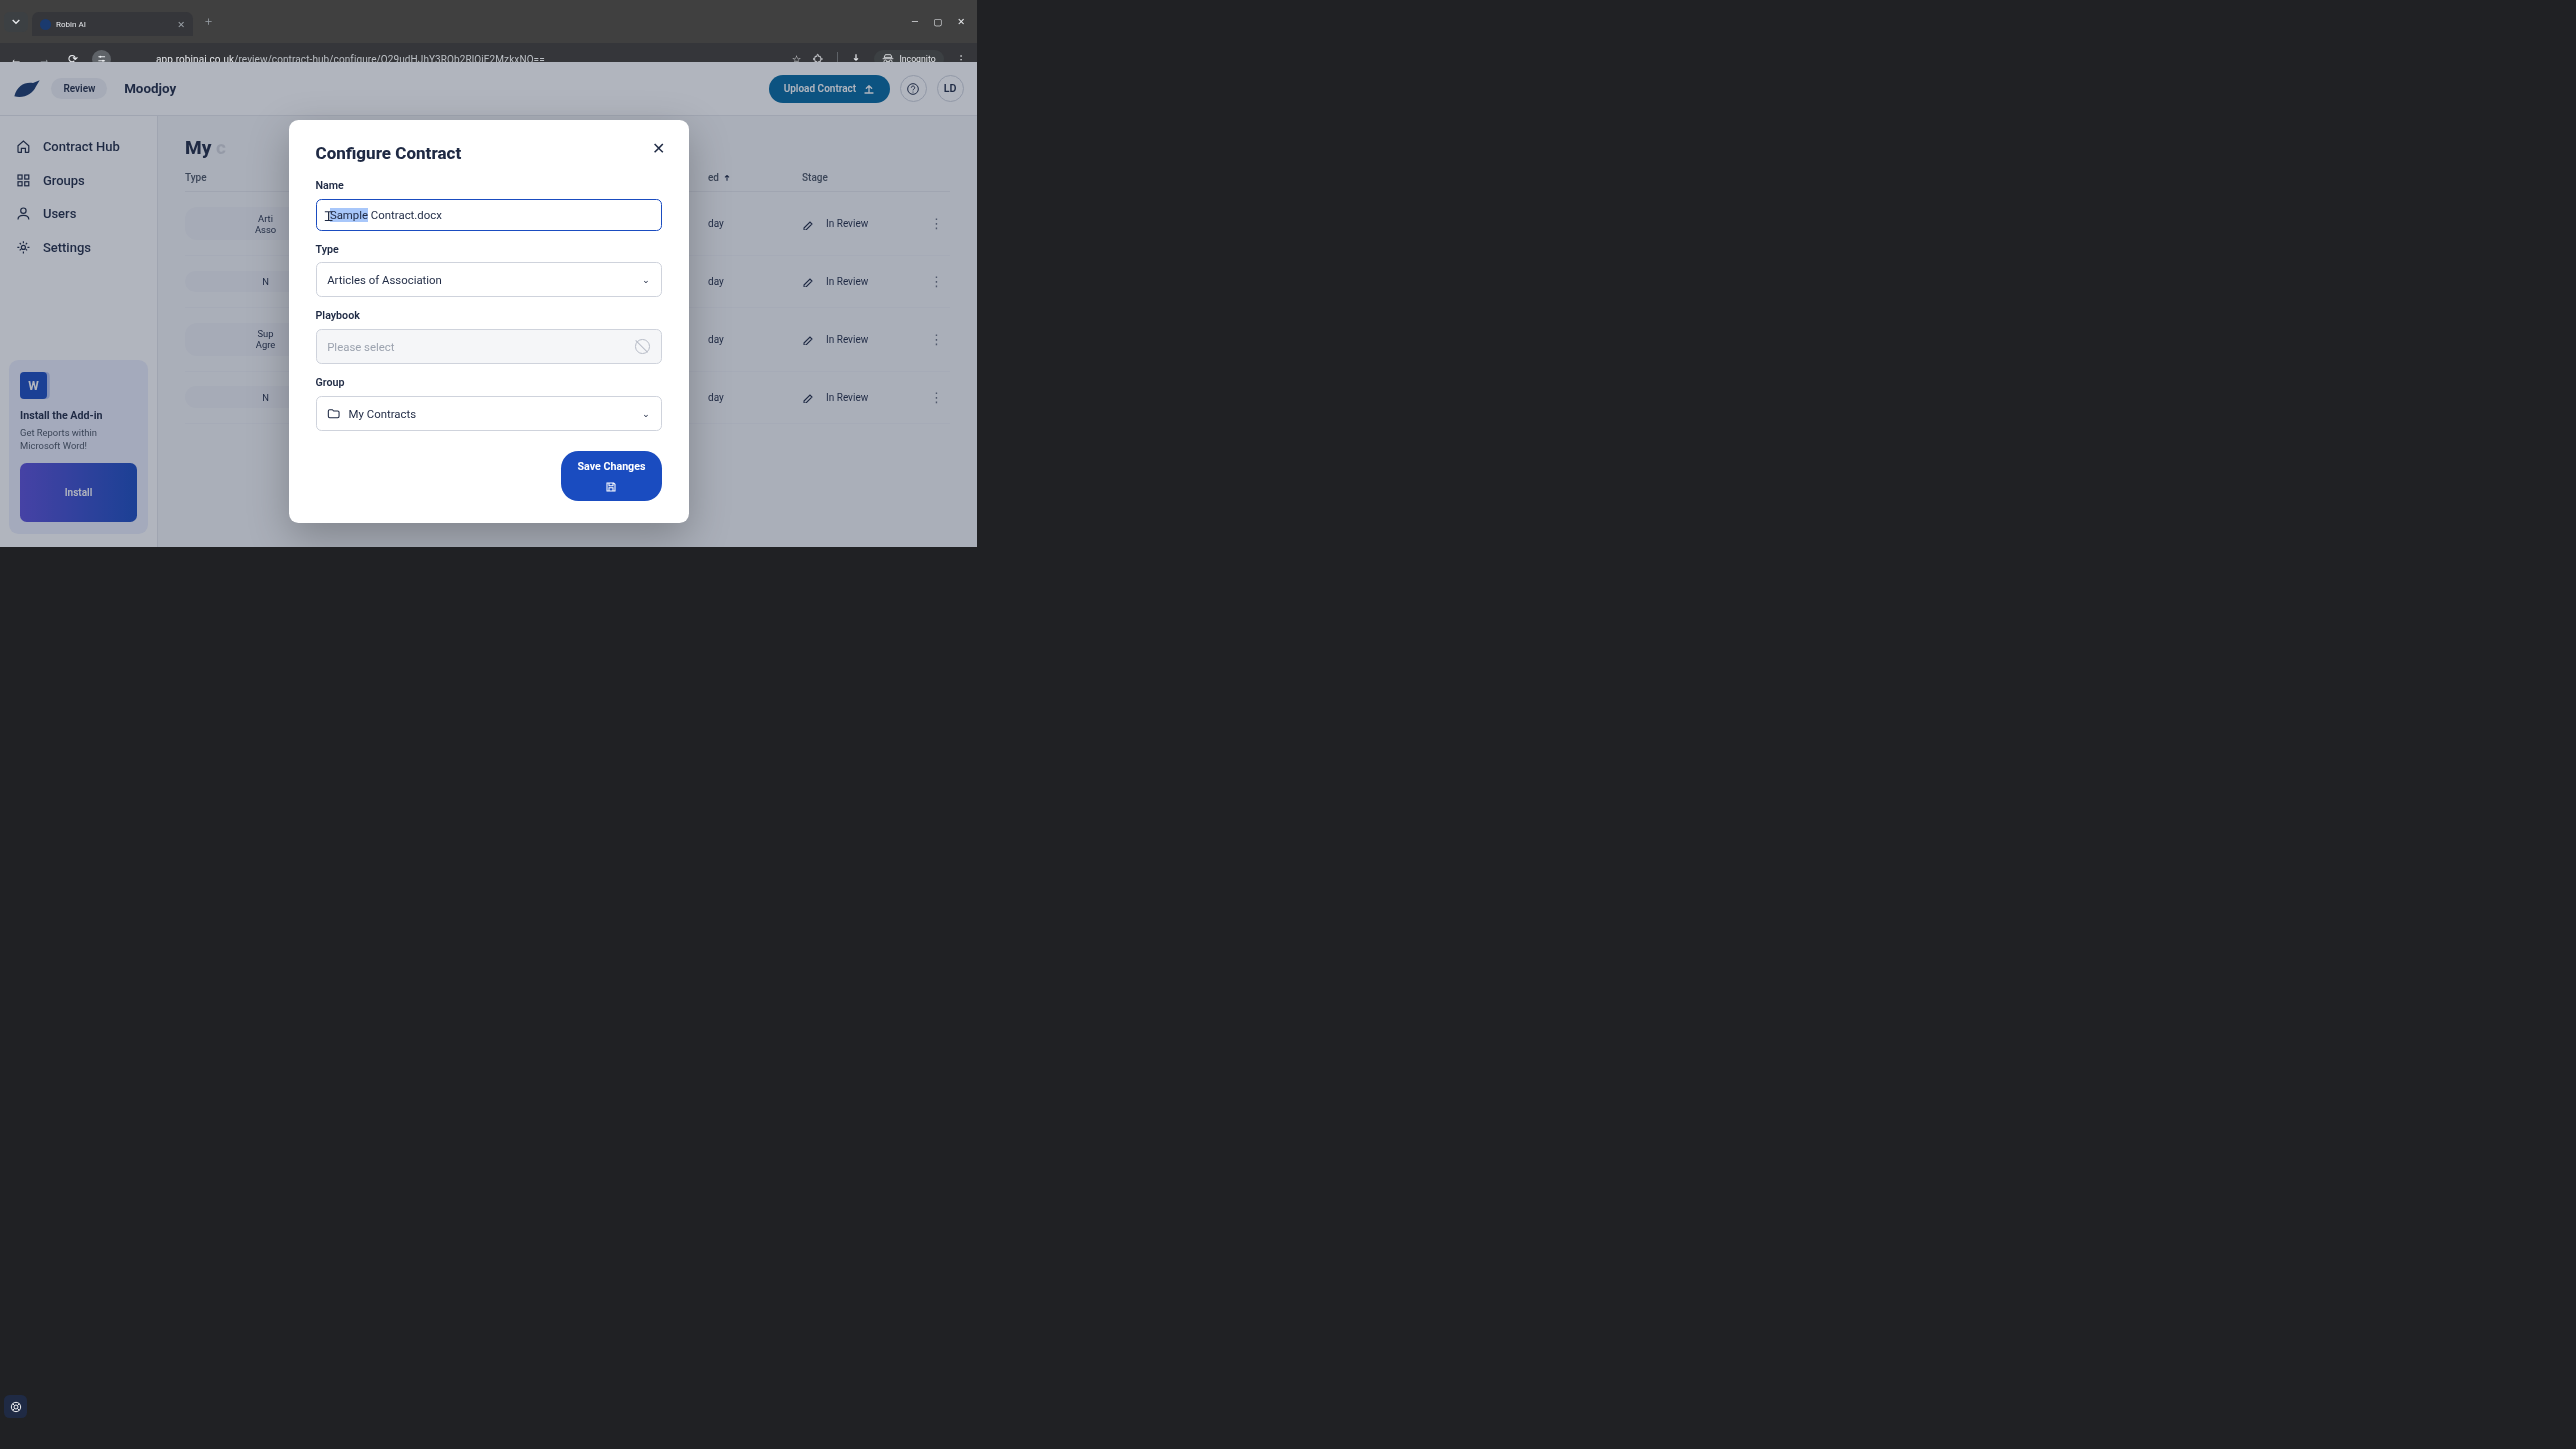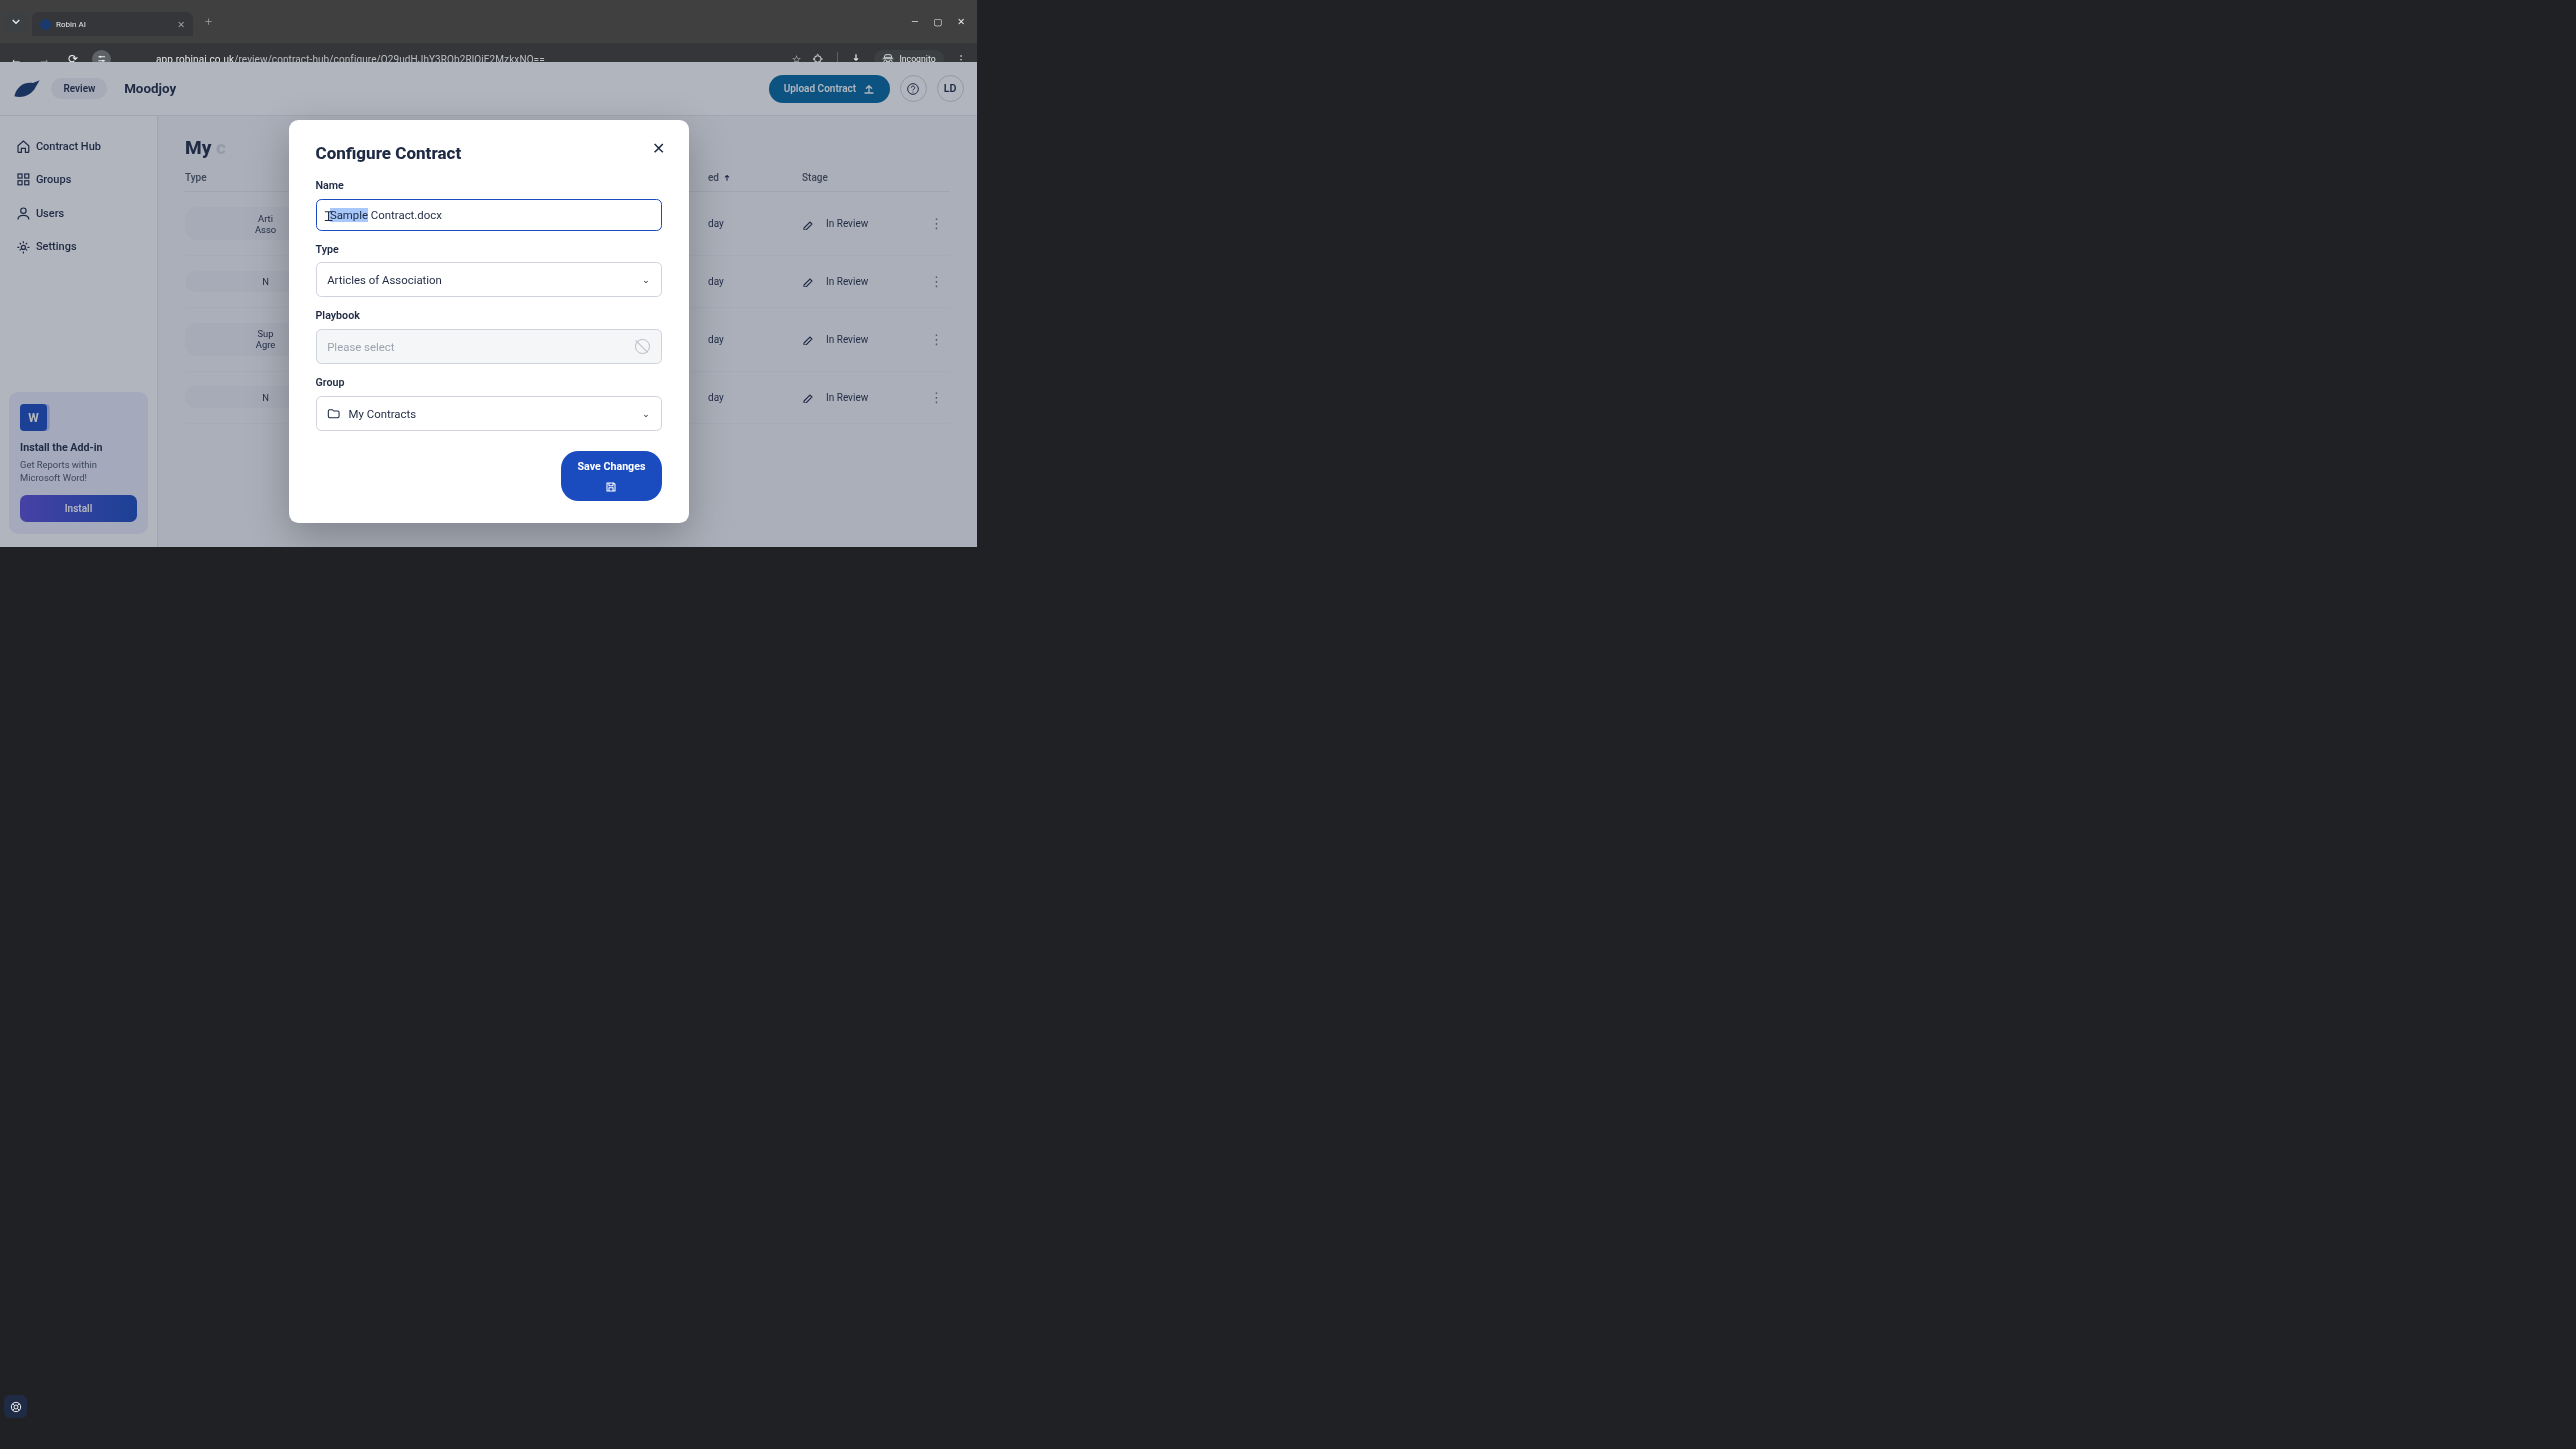--- a/index.html
+++ b/index.html
@@ -35,28 +35,28 @@
 .app-header { height: 54px; background: #fff; border-bottom: 0.7px solid #e5e7eb; display: flex; align-items: center; padding: 0 13.4px; gap: 10px; }
 .logo { width: 28px; height: 20px; }
 .review-pill { background: #eef0f4; padding: 5.4px 12px; border-radius: 13.4px; font-weight: 600; color: #1f2a44; font-size: 10px; }
 .workspace-name { font-size: 13.4px; font-weight: 700; color: #1f2a44; margin-left: 6.7px; }
 .app-header-spacer { flex: 1; }
 .upload-btn { background: #0369a1; color: #fff; padding: 8px 14.8px; border-radius: 17.4px; font-weight: 600; font-size: 10px; display: flex; align-items: center; gap: 6.7px; cursor: pointer; }
 .circle-btn { width: 27px; height: 27px; border: 1px solid #cfd3dc; border-radius: 50%; display: flex; align-items: center; justify-content: center; color: #1f2a44; font-weight: 600; cursor: pointer; }
 
 .app-body { display: flex; height: calc(100% - 54px); }
 .sidebar { width: 158px; background: #fff; border-right: 0.7px solid #e5e7eb; padding: 13.4px 9.4px; display: flex; flex-direction: column; }
-.side-item { display: flex; align-items: center; gap: 5px; padding: 9.4px 6.7px; color: #1f2a44; font-size: 11px; font-weight: 500; border-radius: 6.7px; cursor: pointer; text-align: center; }
+.side-item { display: flex; align-items: center; gap: 12px; padding: 9.4px 6.7px; color: #1f2a44; font-size: 13px; font-weight: 500; border-radius: 6.7px; cursor: pointer; text-align: center; }
 .side-icon { width: 14.8px; height: 14.8px; display:flex; align-items:center; justify-content:center; }
 .sidebar-spacer { flex: 1; }
 .addin-card { background: #ebeefc; border-radius: 9.4px; padding: 12px 10.7px; }
 .word-icon { width: 27px; height: 27px; background: #1a4cc0; border-radius: 4px; margin-bottom: 9.4px; position: relative; display:flex; align-items:center; justify-content:center; color:#fff; font-weight:700; font-size:12px; box-shadow: 2.7px 0 0 #b8c6f0; }
 .addin-title { font-weight: 700; color: #1f2a44; font-size: 10.7px; margin-bottom: 4px; }
 .addin-sub { color: #4b5563; font-size: 9.4px; line-height: 1.4; margin-bottom: 10.7px; }
-.install-btn { width: 100%; background: linear-gradient(90deg, #5b4fd9, #1a4cc0); color: #fff; border: none; padding: 8px; border-radius: 6.7px; font-weight: 600; font-size: 10px; cursor: pointer; }
+.install-btn { width: 100%; background: linear-gradient(90deg, #5b4fd9, #1a4cc0); color: #fff; border: none; padding: 24px; border-radius: 6.7px; font-weight: 600; font-size: 10px; cursor: pointer; }
 
 .main { flex: 1; padding: 20px 27px; position: relative; overflow: hidden; }
 .page-title { font-size: 19px; font-weight: 800; color: #1f2a44; margin-bottom: 13.4px; }
 .table-head { display: flex; border-bottom: 0.7px solid #e5e7eb; padding-bottom: 8px; color: #4b5563; font-size: 10px; font-weight: 500; }
 .col-type { width: 161px; }
 .col-spacer { flex: 1; }
 .col-created { width: 94px; display:flex; align-items:center; gap:4px;}
 .col-stage { width: 121px; }
 .col-actions { width: 27px; }
 .table-row { display: flex; align-items: center; padding: 14.8px 0; border-bottom: 0.7px solid #eef0f4; }

